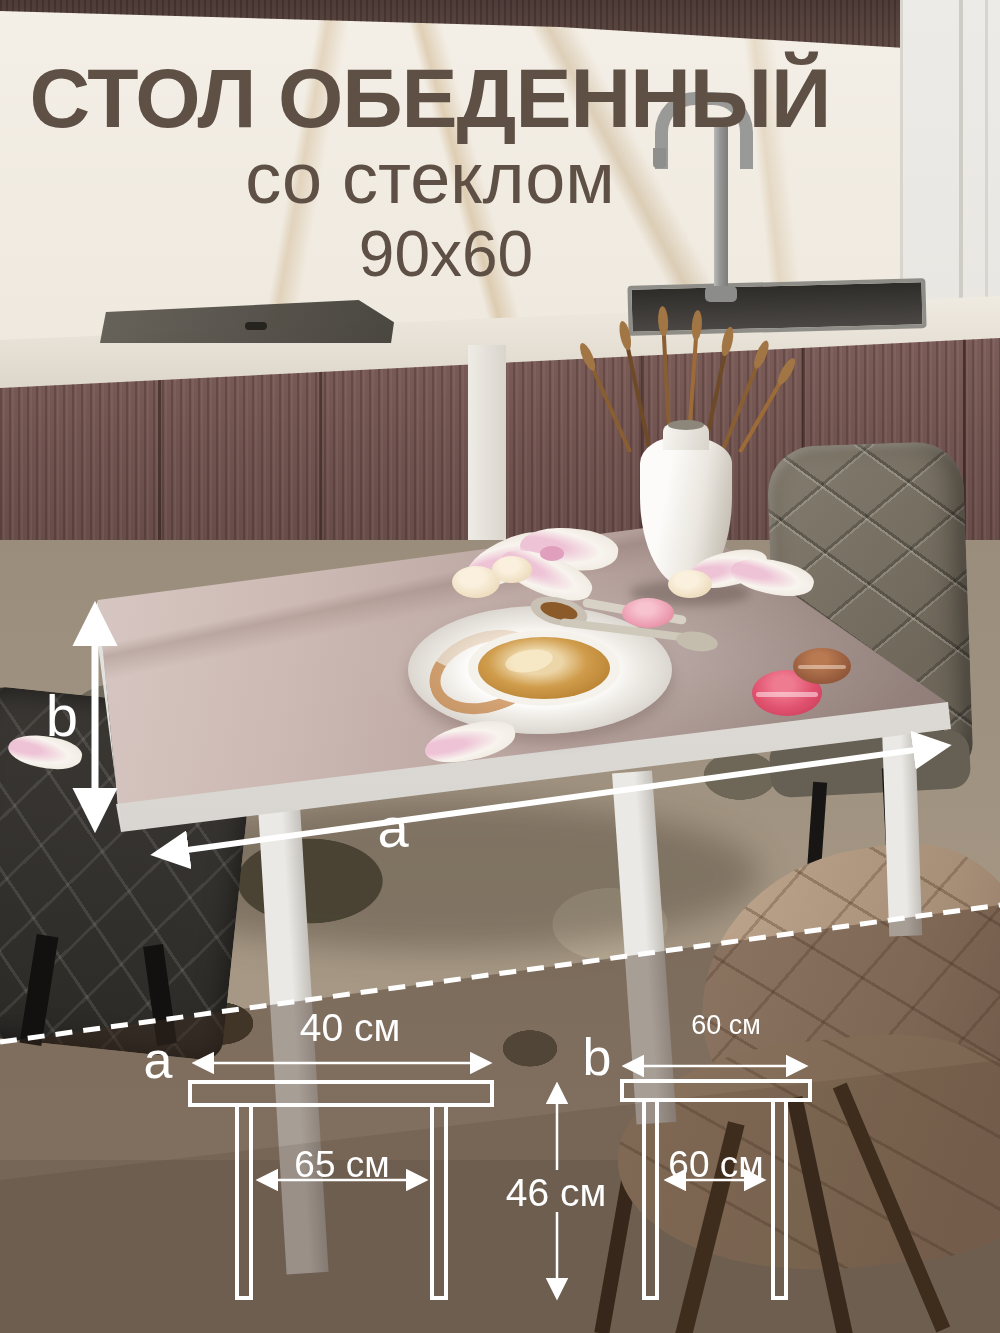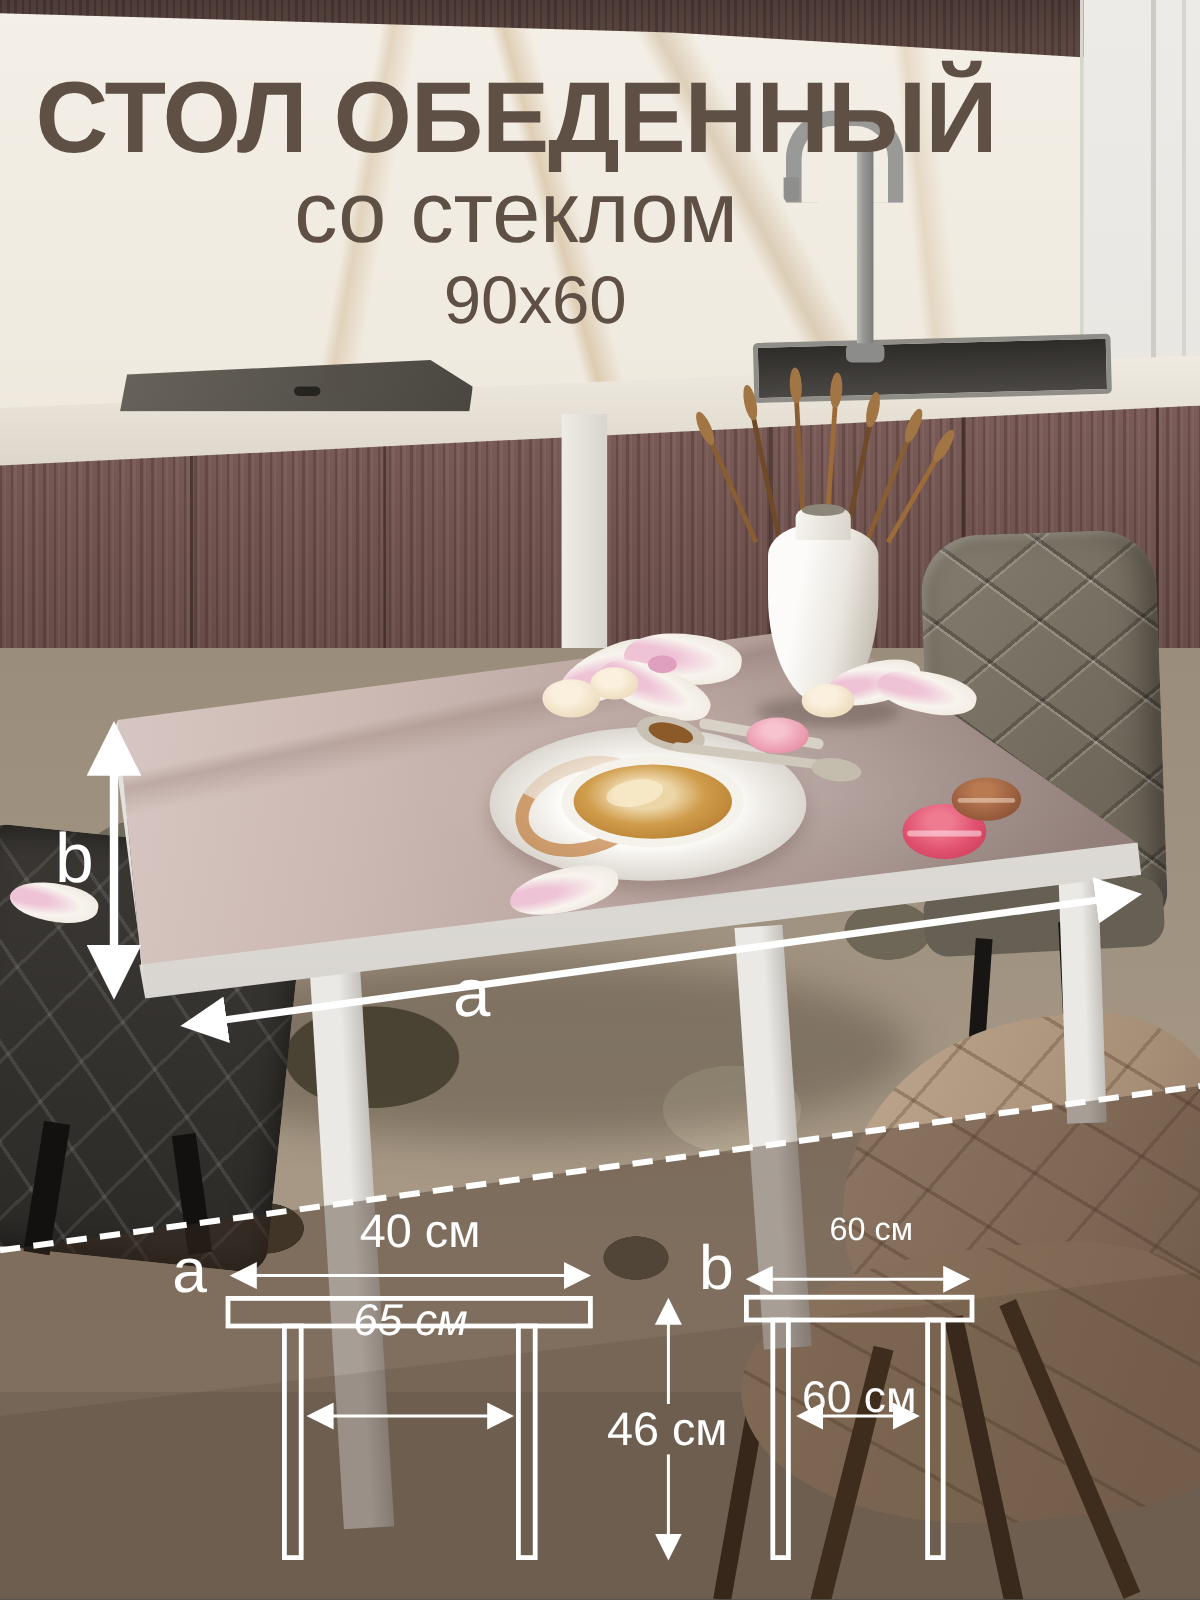--- a/index.html
+++ b/index.html
@@ -179,32 +179,32 @@
   .petal-t1{left:424px;top:724px;width:92px;height:36px;transform:rotate(-10deg);}
   .petal-t2{left:8px;top:736px;width:74px;height:32px;transform:rotate(12deg);}
 
   
   .wlabel{position:absolute;color:#fff;transform:translate(-50%,-50%);white-space:nowrap;line-height:1;}
   .lbl-a-photo{left:393px;top:828px;font-size:56px;}
   .lbl-b-photo{left:62px;top:716px;font-size:58px;}
   .lbl-a-diag{left:158px;top:1060px;font-size:52px;}
   .lbl-b-diag{left:597px;top:1057px;font-size:52px;}
   .lbl-90{left:350px;top:1027px;font-size:39px;}
-  .lbl-65{left:342px;top:1100px;font-size:37px;font-style:italic;}
+  .lbl-65{left:342px;top:1164px;font-size:37px;}
   .lbl-60{left:726px;top:1025px;font-size:27px;}
   .lbl-39{left:716px;top:1164px;font-size:37px;}
   .lbl-75{left:556px;top:1192px;font-size:39px;}
 
   .svg-layer{left:0;top:0;width:1000px;height:1333px;}
 
   
   .title-wrap{left:0;top:56px;width:860px;text-align:center;color:#5f5046;}
   .t1{font-size:84px;font-weight:700;letter-spacing:-1px;line-height:1.02;}
   .t2{font-size:72px;font-weight:400;line-height:1;}
-  .t3{font-size:56px;font-weight:400;margin-top:8px;line-height:1;margin-left:32px;}
+  .t3{font-size:64px;font-weight:400;margin-top:8px;line-height:1;margin-left:32px;}
 </style>
 </head>
 <body>
 
 <div class="canvas">
 
   <div class="abs marble-wall"></div>
   <div class="abs frame-bar"></div>
   <div class="abs top-cabinet"></div>
   <div class="abs right-wall"></div>

